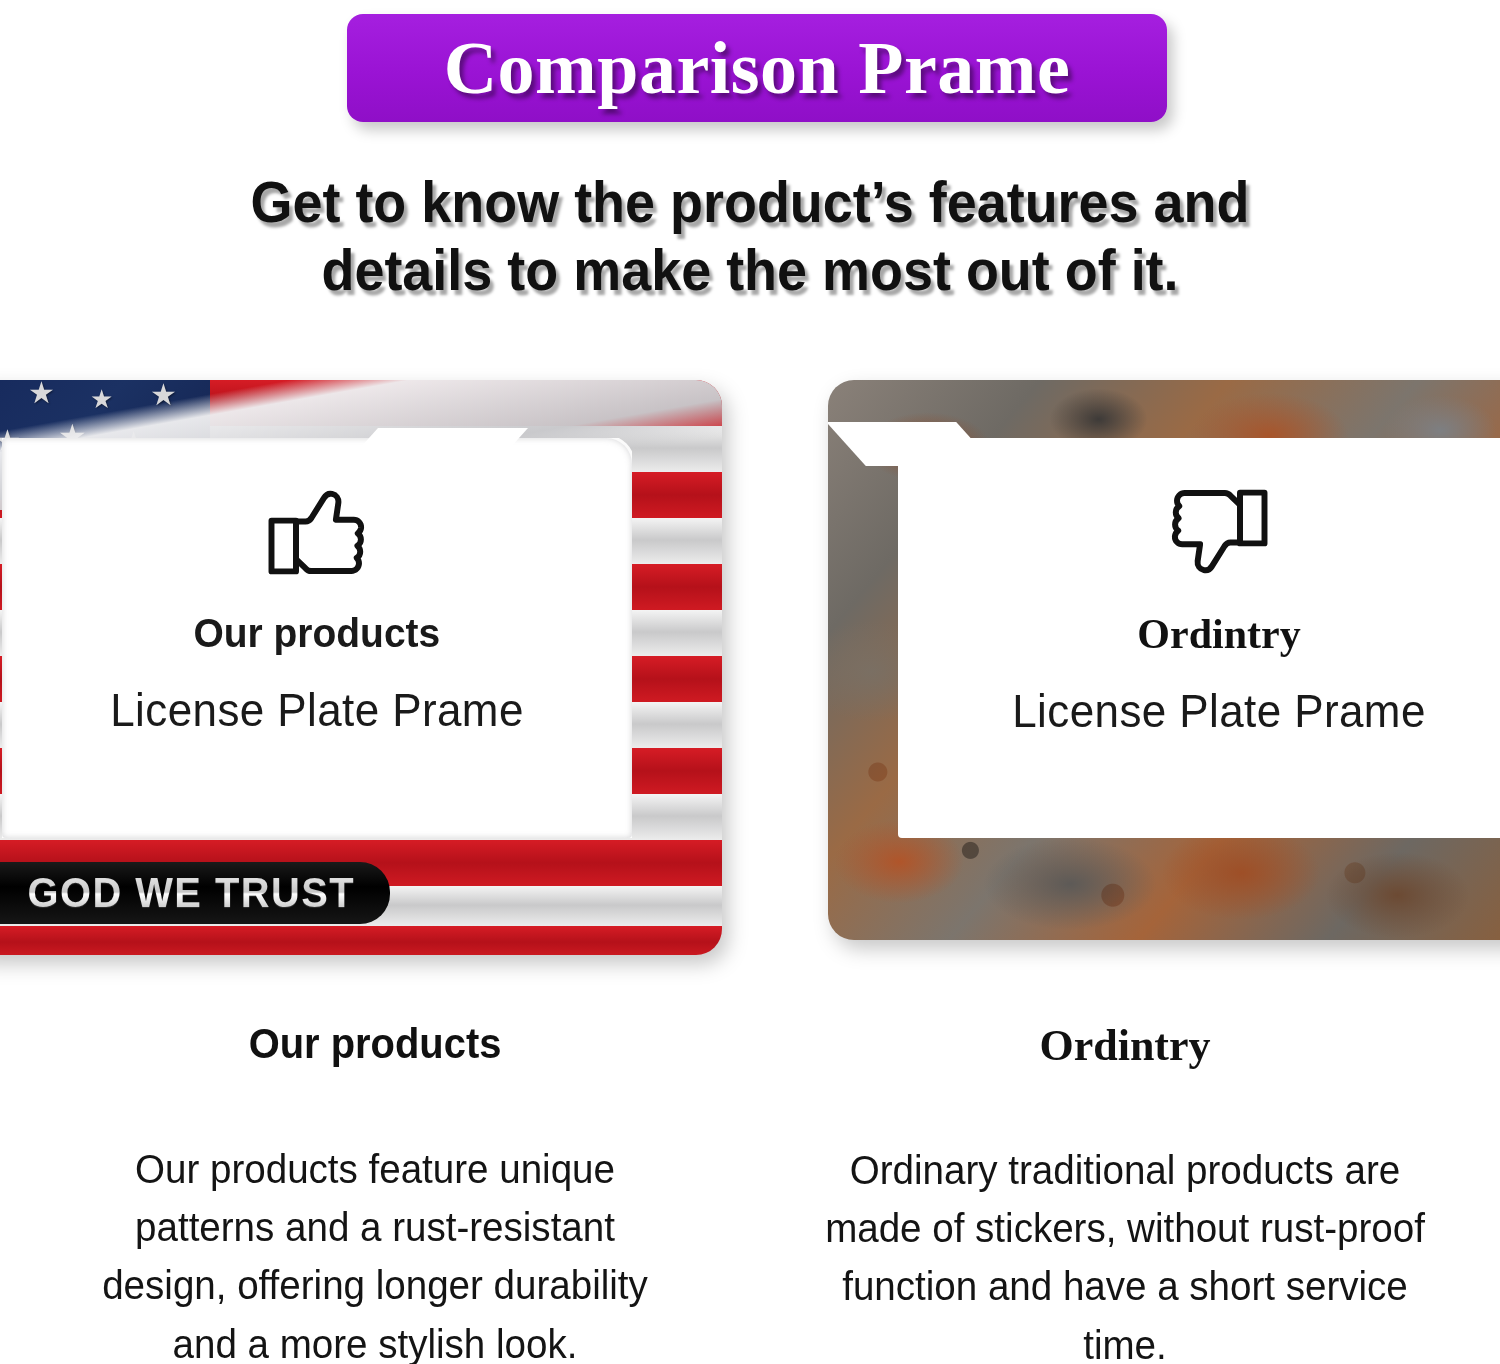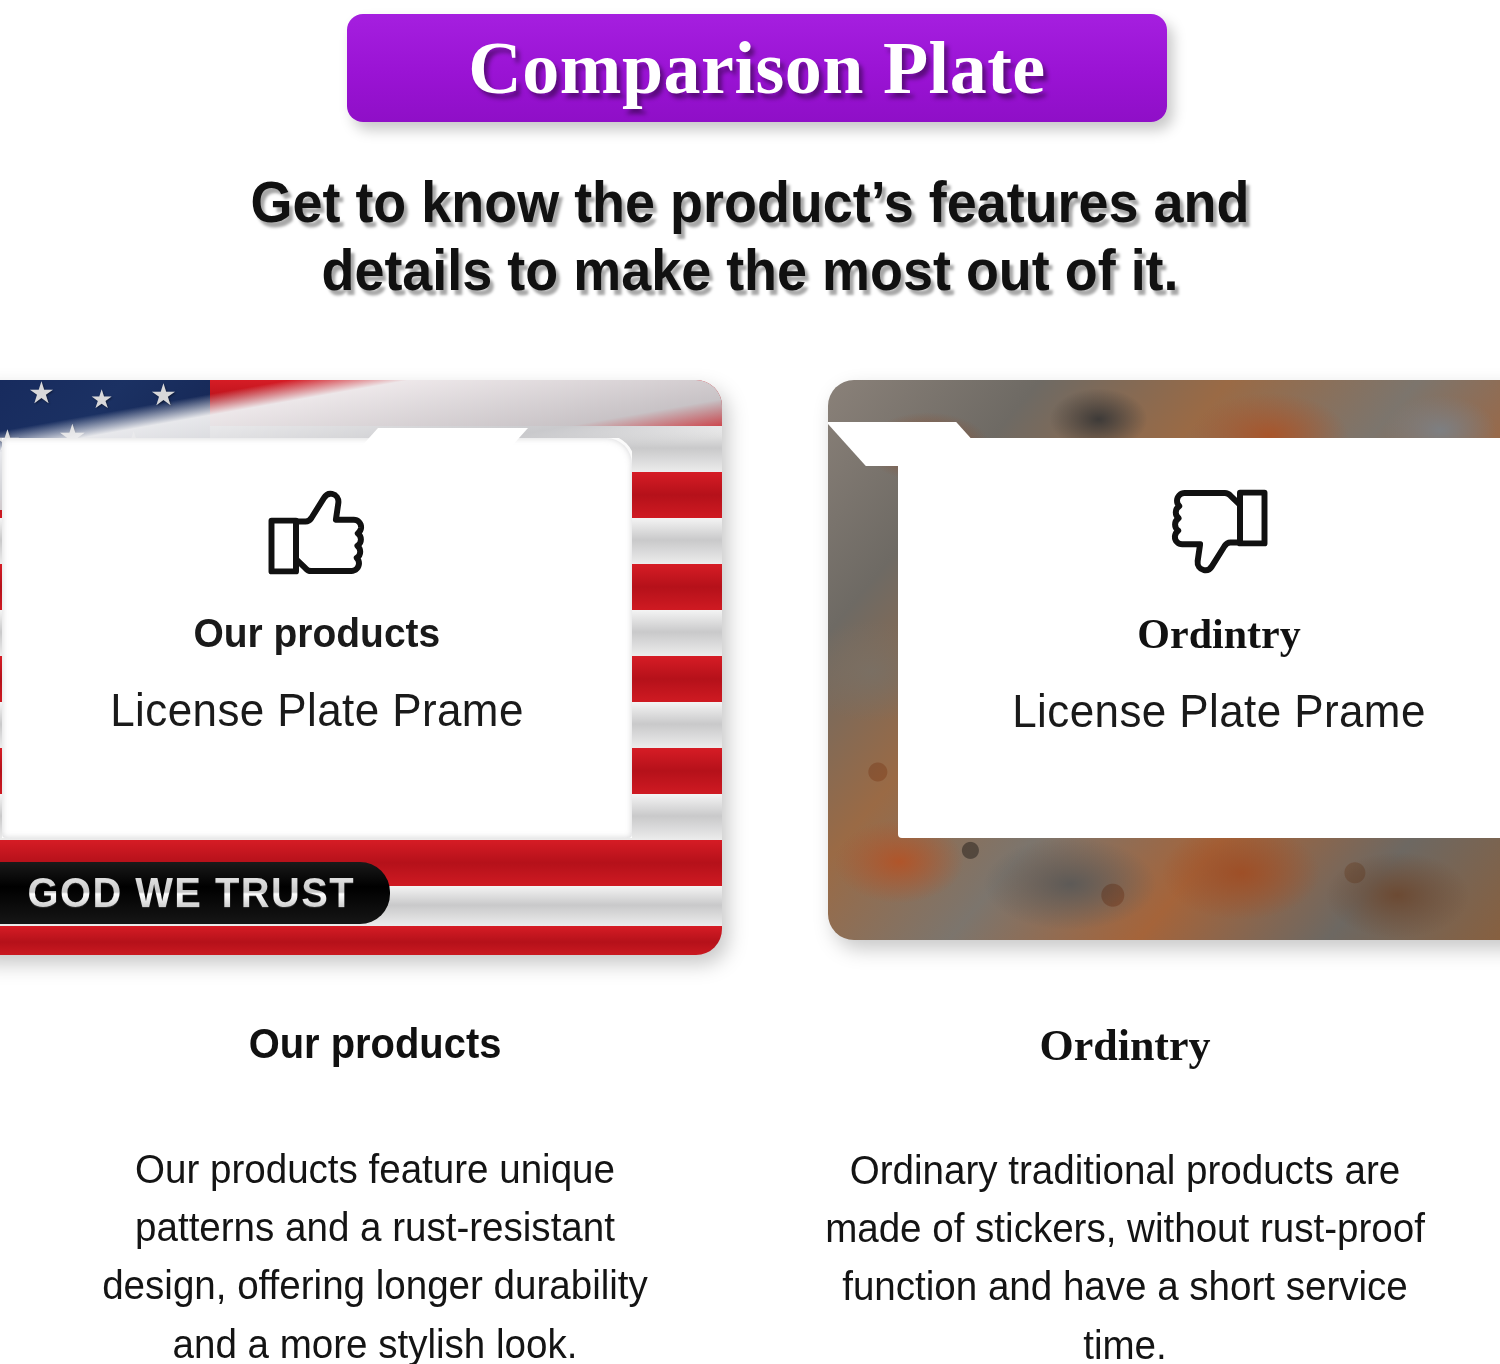--- a/index.html
+++ b/index.html
@@ -321,21 +321,21 @@
     transform: scaleX(0.94);
     max-width: 640px;
   }
 </style>
 </head>
 <body>
 
 <div id="page">
 
   <div class="title-banner">
-    <div class="title-text">Comparison Plate</div>
+    <div class="title-text">Comparison Prame</div>
   </div>
 
   <div class="subtitle">
     <span>Get to know the product’s features and</span>
     <span>details to make the most out of it.</span>
   </div>
 
   <div class="product-row">
 
     <div class="frame-left">

